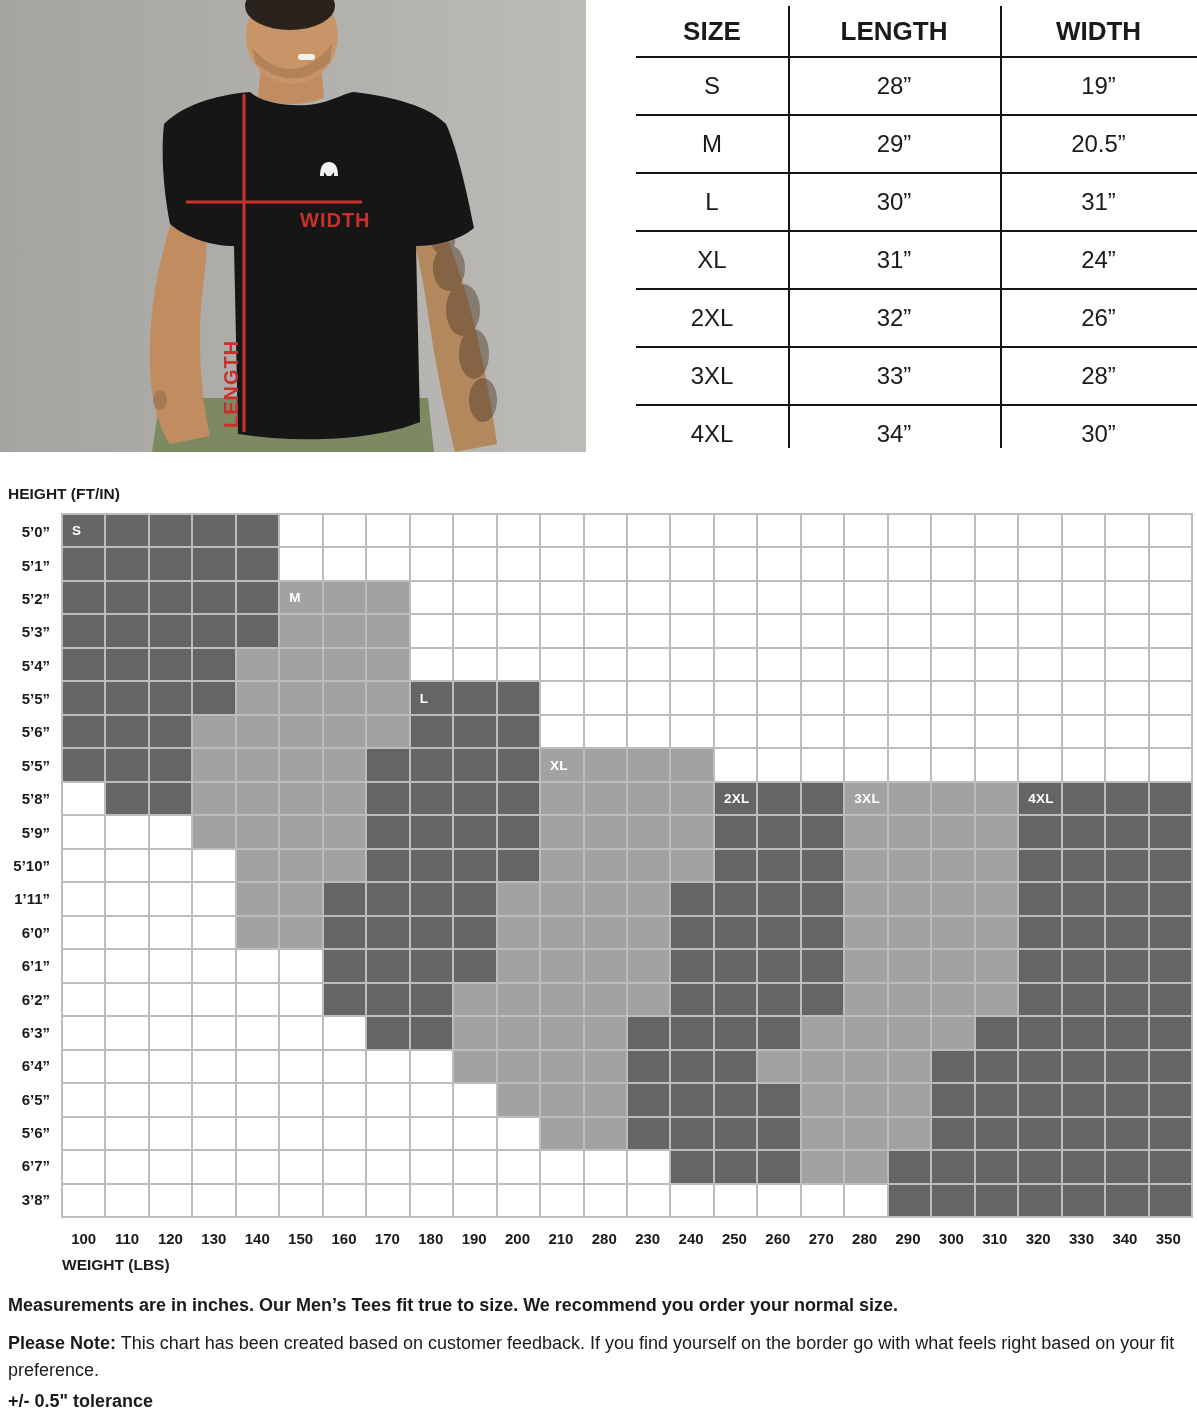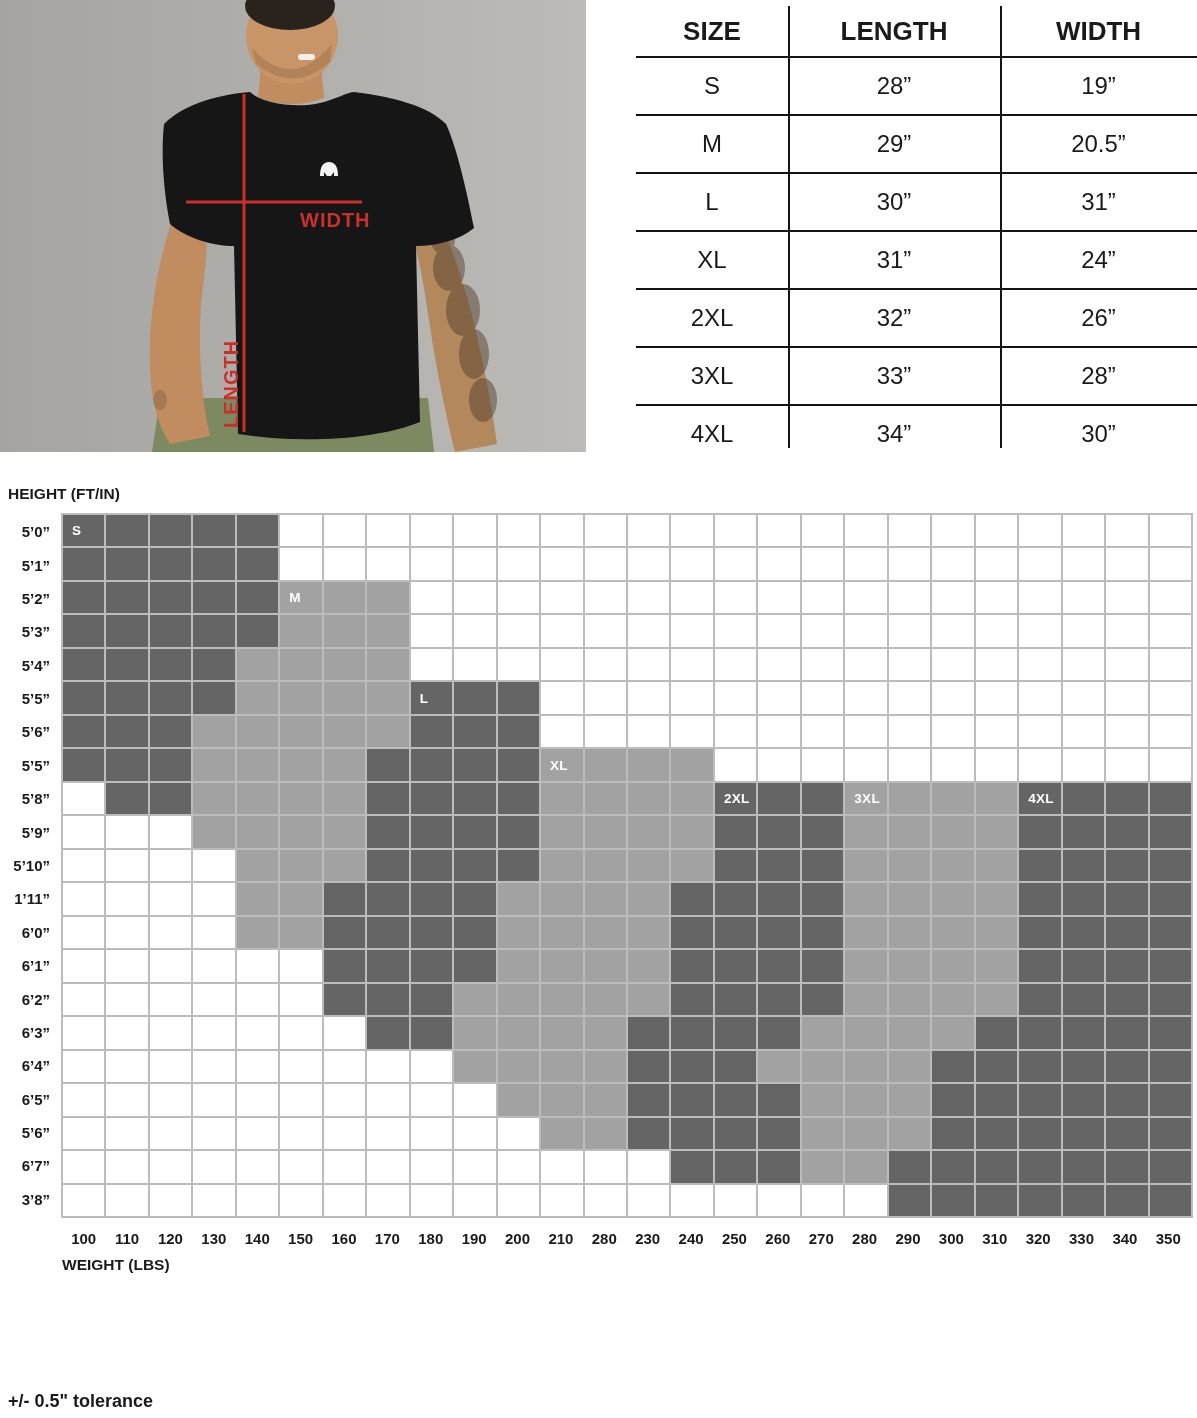--- a/index.html
+++ b/index.html
@@ -743,15 +743,17 @@
       <div class="weightLabel">290</div>
       <div class="weightLabel">300</div>
       <div class="weightLabel">310</div>
       <div class="weightLabel">320</div>
       <div class="weightLabel">330</div>
       <div class="weightLabel">340</div>
       <div class="weightLabel">350</div>
     </div>
   <div class="axisTitleX">WEIGHT (LBS)</div>
 
+  <div class="note n1">Measurements are in inches. Our Men’s Tees fit true to size. We recommend you order your normal size.</div>
+  <div class="note n2"><b>Please Note:</b><span> This chart has been created based on customer feedback. If you find yourself on the border go with what feels right based on your fit preference.</span></div>
   <div class="note n3">+/- 0.5" tolerance</div>
 
 </div>
 
 </body></html>

